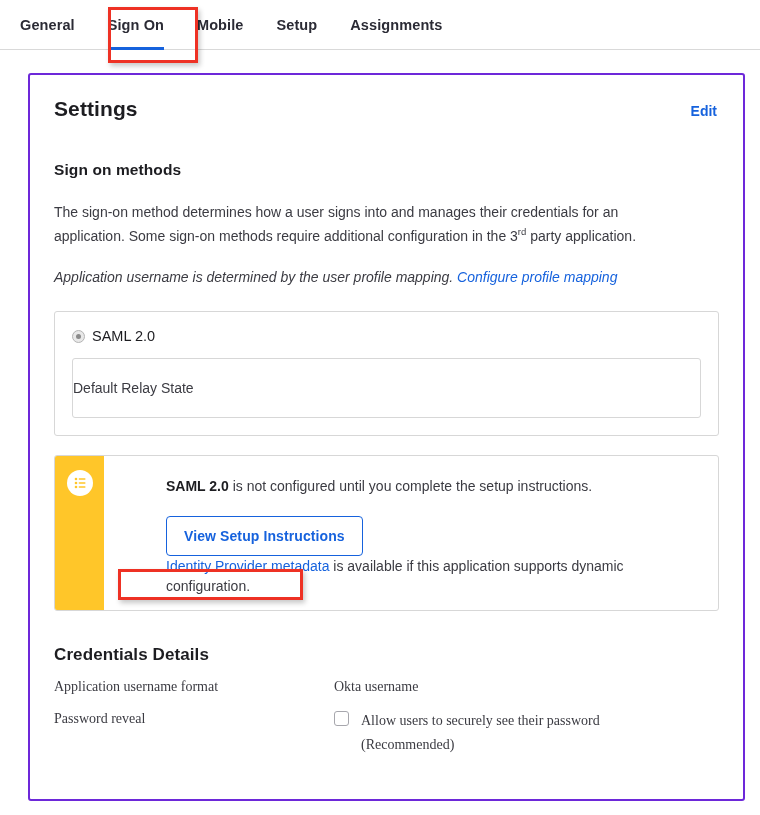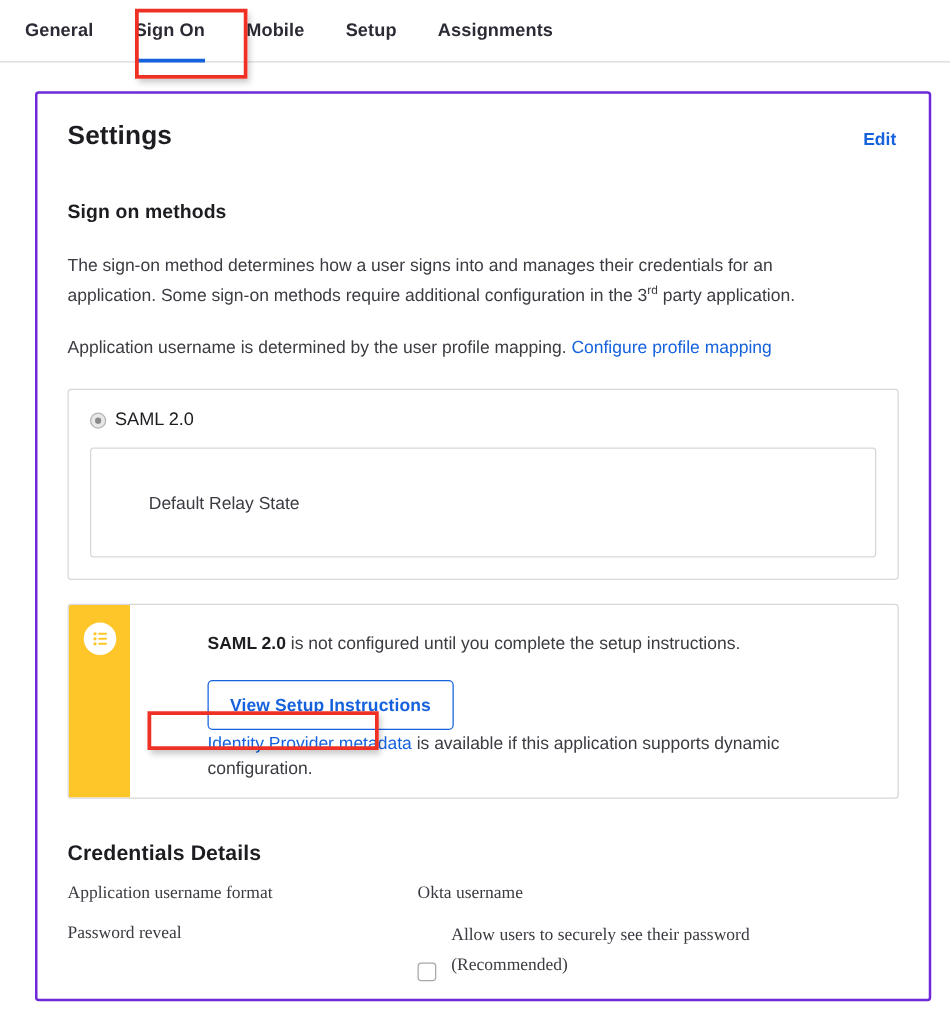--- a/index.html
+++ b/index.html
@@ -115,20 +115,21 @@
   }
   .para {
     font-size: 14px;
     color: #3b3b42;
     line-height: 24px;
     margin: 21px 0 0 0;
     max-width: 625px;
   }
   .para.second {
     margin-top: 17px;
+    font-style: italic;
   }
   .para sup {
     font-size: 9.5px;
     vertical-align: super;
     line-height: 0;
   }
   .link {
     color: #1662dd;
     cursor: pointer;
   }
@@ -168,24 +169,23 @@
     background: #8a8a8a;
   }
   .radio-label {
     font-size: 14.5px;
     color: #1d1d21;
   }
   .relay-box {
     margin-top: 14px;
     border: 1px solid #d7d7d7;
     border-radius: 3px;
-    height: 88px;
+    height: 60px;
     display: flex;
     align-items: center;
-    padding-left: 46px;
     box-sizing: border-box;
   }
   .relay-label {
     font-size: 14px;
     color: #3b3b42;
   }
 
   
   .banner {
     margin-top: 19px;
@@ -266,21 +266,21 @@
     width: 280px;
     flex: 0 0 280px;
     line-height: 20px;
   }
   .cred-value {
     line-height: 20px;
   }
   .cred-check-wrap {
     display: flex;
     gap: 12px;
-    align-items: flex-end;
+    align-items: flex-start;
   }
   .checkbox {
     width: 15px;
     height: 15px;
     border: 1px solid #a7a7ad;
     border-radius: 3px;
     background: #fff;
     flex: 0 0 auto;
     margin-top: 2px;
     cursor: pointer;

